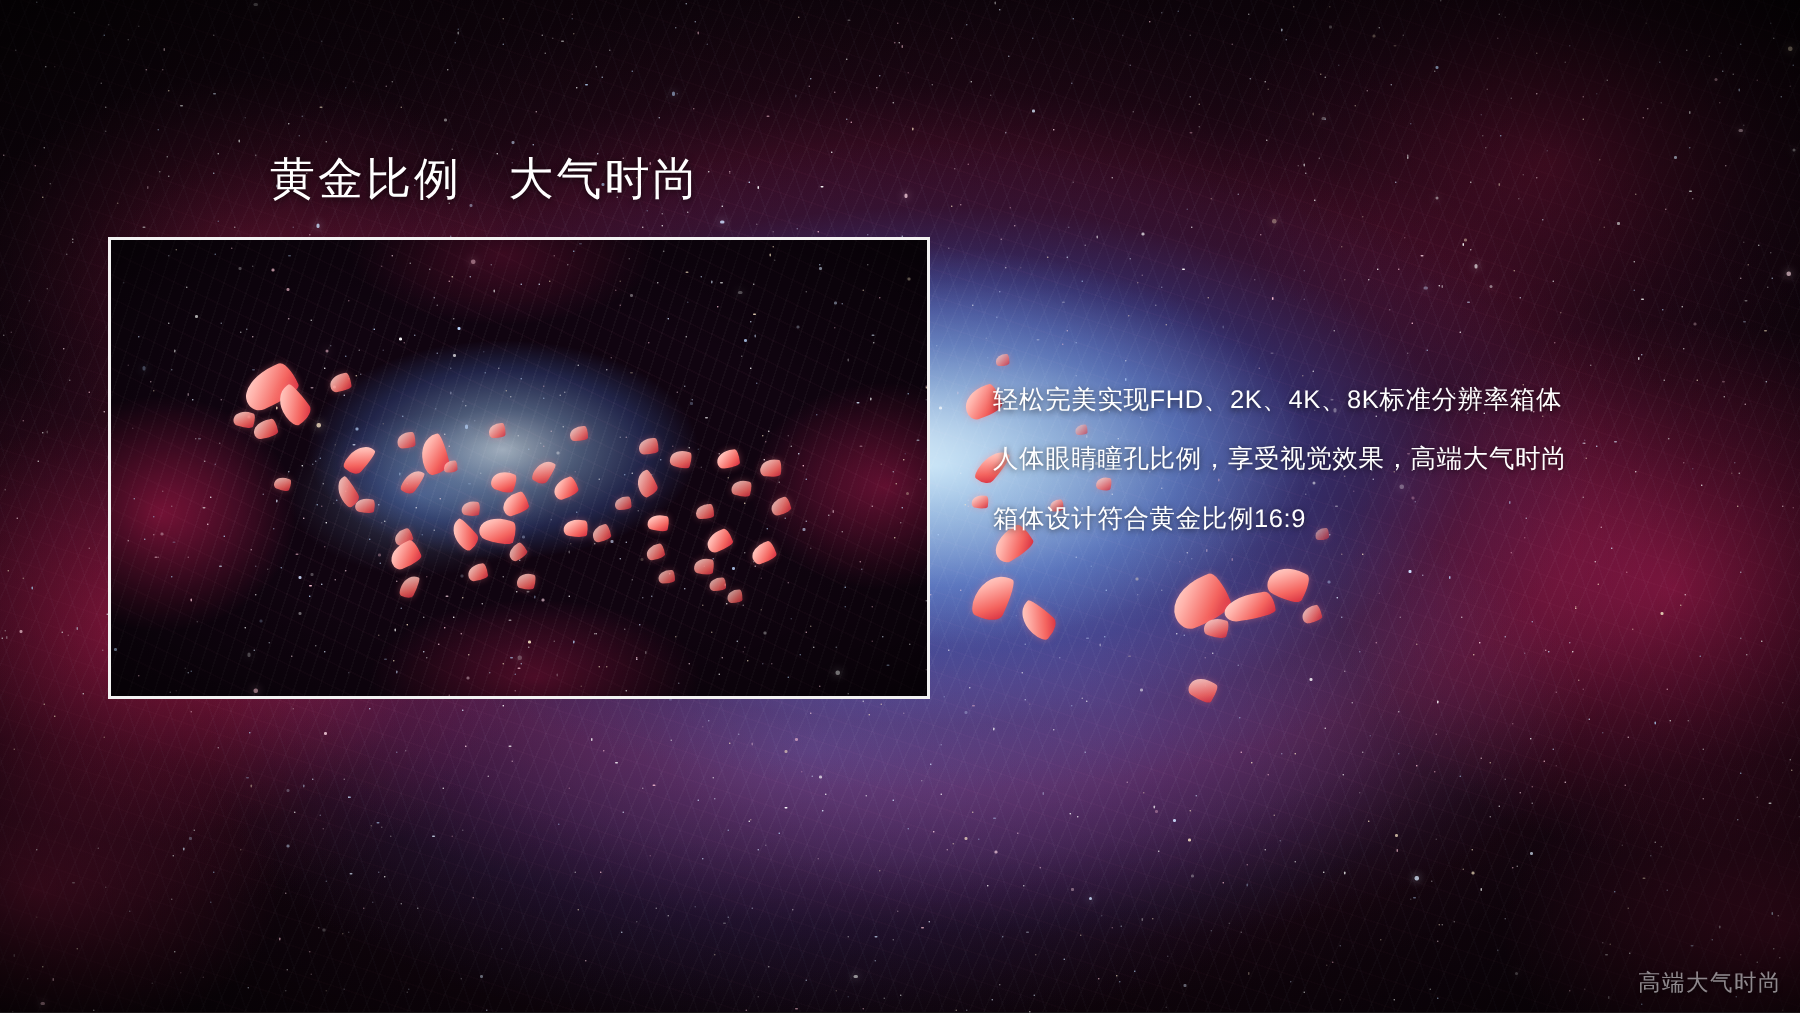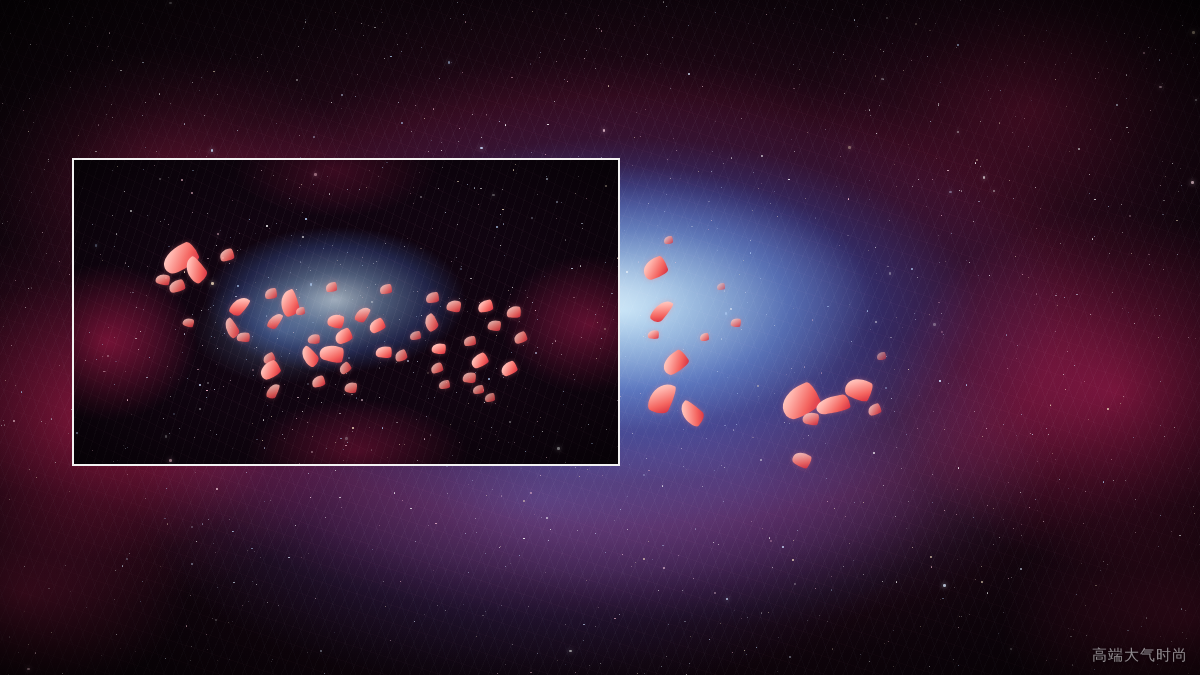--- a/index.html
+++ b/index.html
@@ -1845,17 +1845,23 @@
           <div class="petal" style="left:414px;top:160px;width:13px;height:11px;transform:rotate(16deg);border-radius:74% 18% 70% 24% / 62% 72% 24% 36%;opacity:0.85;"></div>
           <div class="petal" style="left:427px;top:202px;width:16px;height:13px;transform:rotate(-18deg);border-radius:74% 18% 70% 24% / 62% 72% 24% 36%;opacity:1;"></div>
           <div class="petal" style="left:433px;top:146px;width:14px;height:12px;transform:rotate(8deg);border-radius:74% 18% 70% 24% / 62% 72% 24% 36%;opacity:0.9;"></div>
           <div class="petal" style="left:440px;top:172px;width:13px;height:11px;transform:rotate(-14deg);border-radius:74% 18% 70% 24% / 62% 72% 24% 36%;opacity:0.85;"></div>
           <div class="petal" style="left:399px;top:225px;width:11px;height:9px;transform:rotate(0deg);border-radius:74% 18% 70% 24% / 62% 72% 24% 36%;opacity:0.8;"></div>
           <div class="petal" style="left:411px;top:233px;width:10px;height:9px;transform:rotate(0deg);border-radius:74% 18% 70% 24% / 62% 72% 24% 36%;opacity:0.75;"></div>
         </div>
     </div>
   </div>
 
+  <h1 id="headline">黄金比例   大气时尚</h1>
 
+  <div id="body-copy">
+    <p>轻松完美实现FHD、2K、4K、8K标准分辨率箱体</p>
+    <p>人体眼睛瞳孔比例，享受视觉效果，高端大气时尚</p>
+    <p>箱体设计符合黄金比例16:9</p>
+  </div>
 
   <div id="watermark">高端大气时尚</div>
 
 </div>
 
 </body></html>

